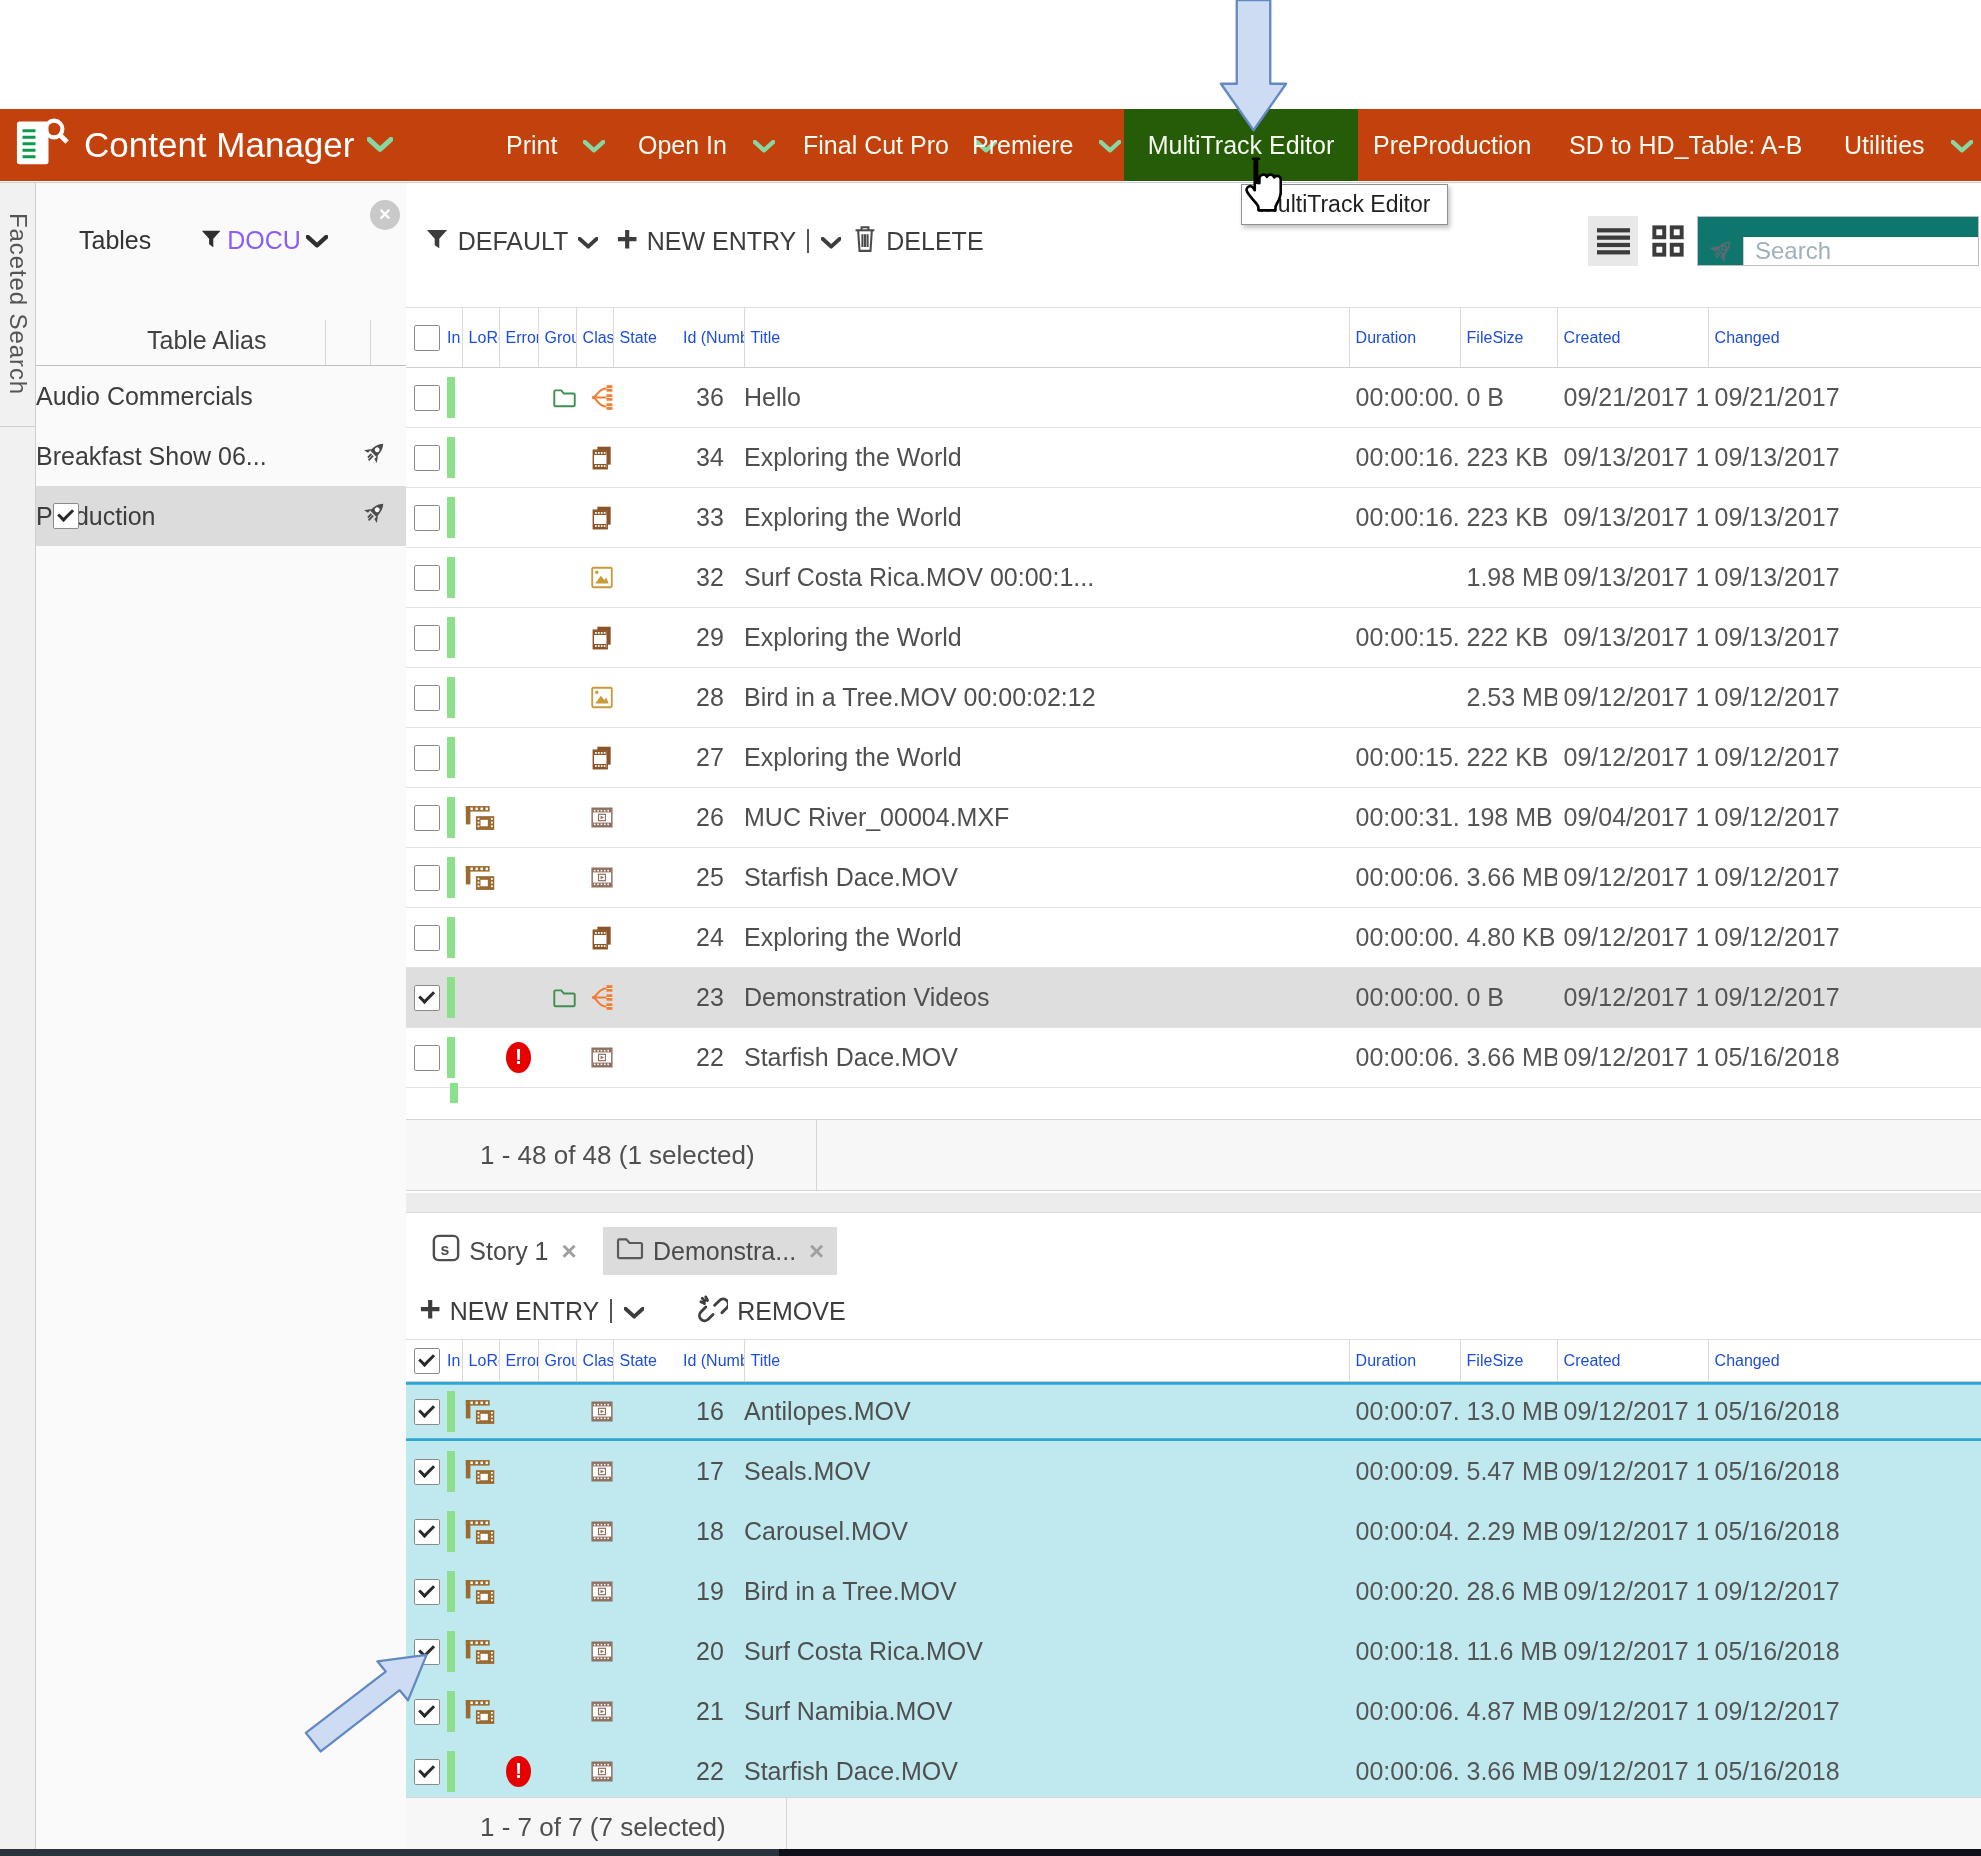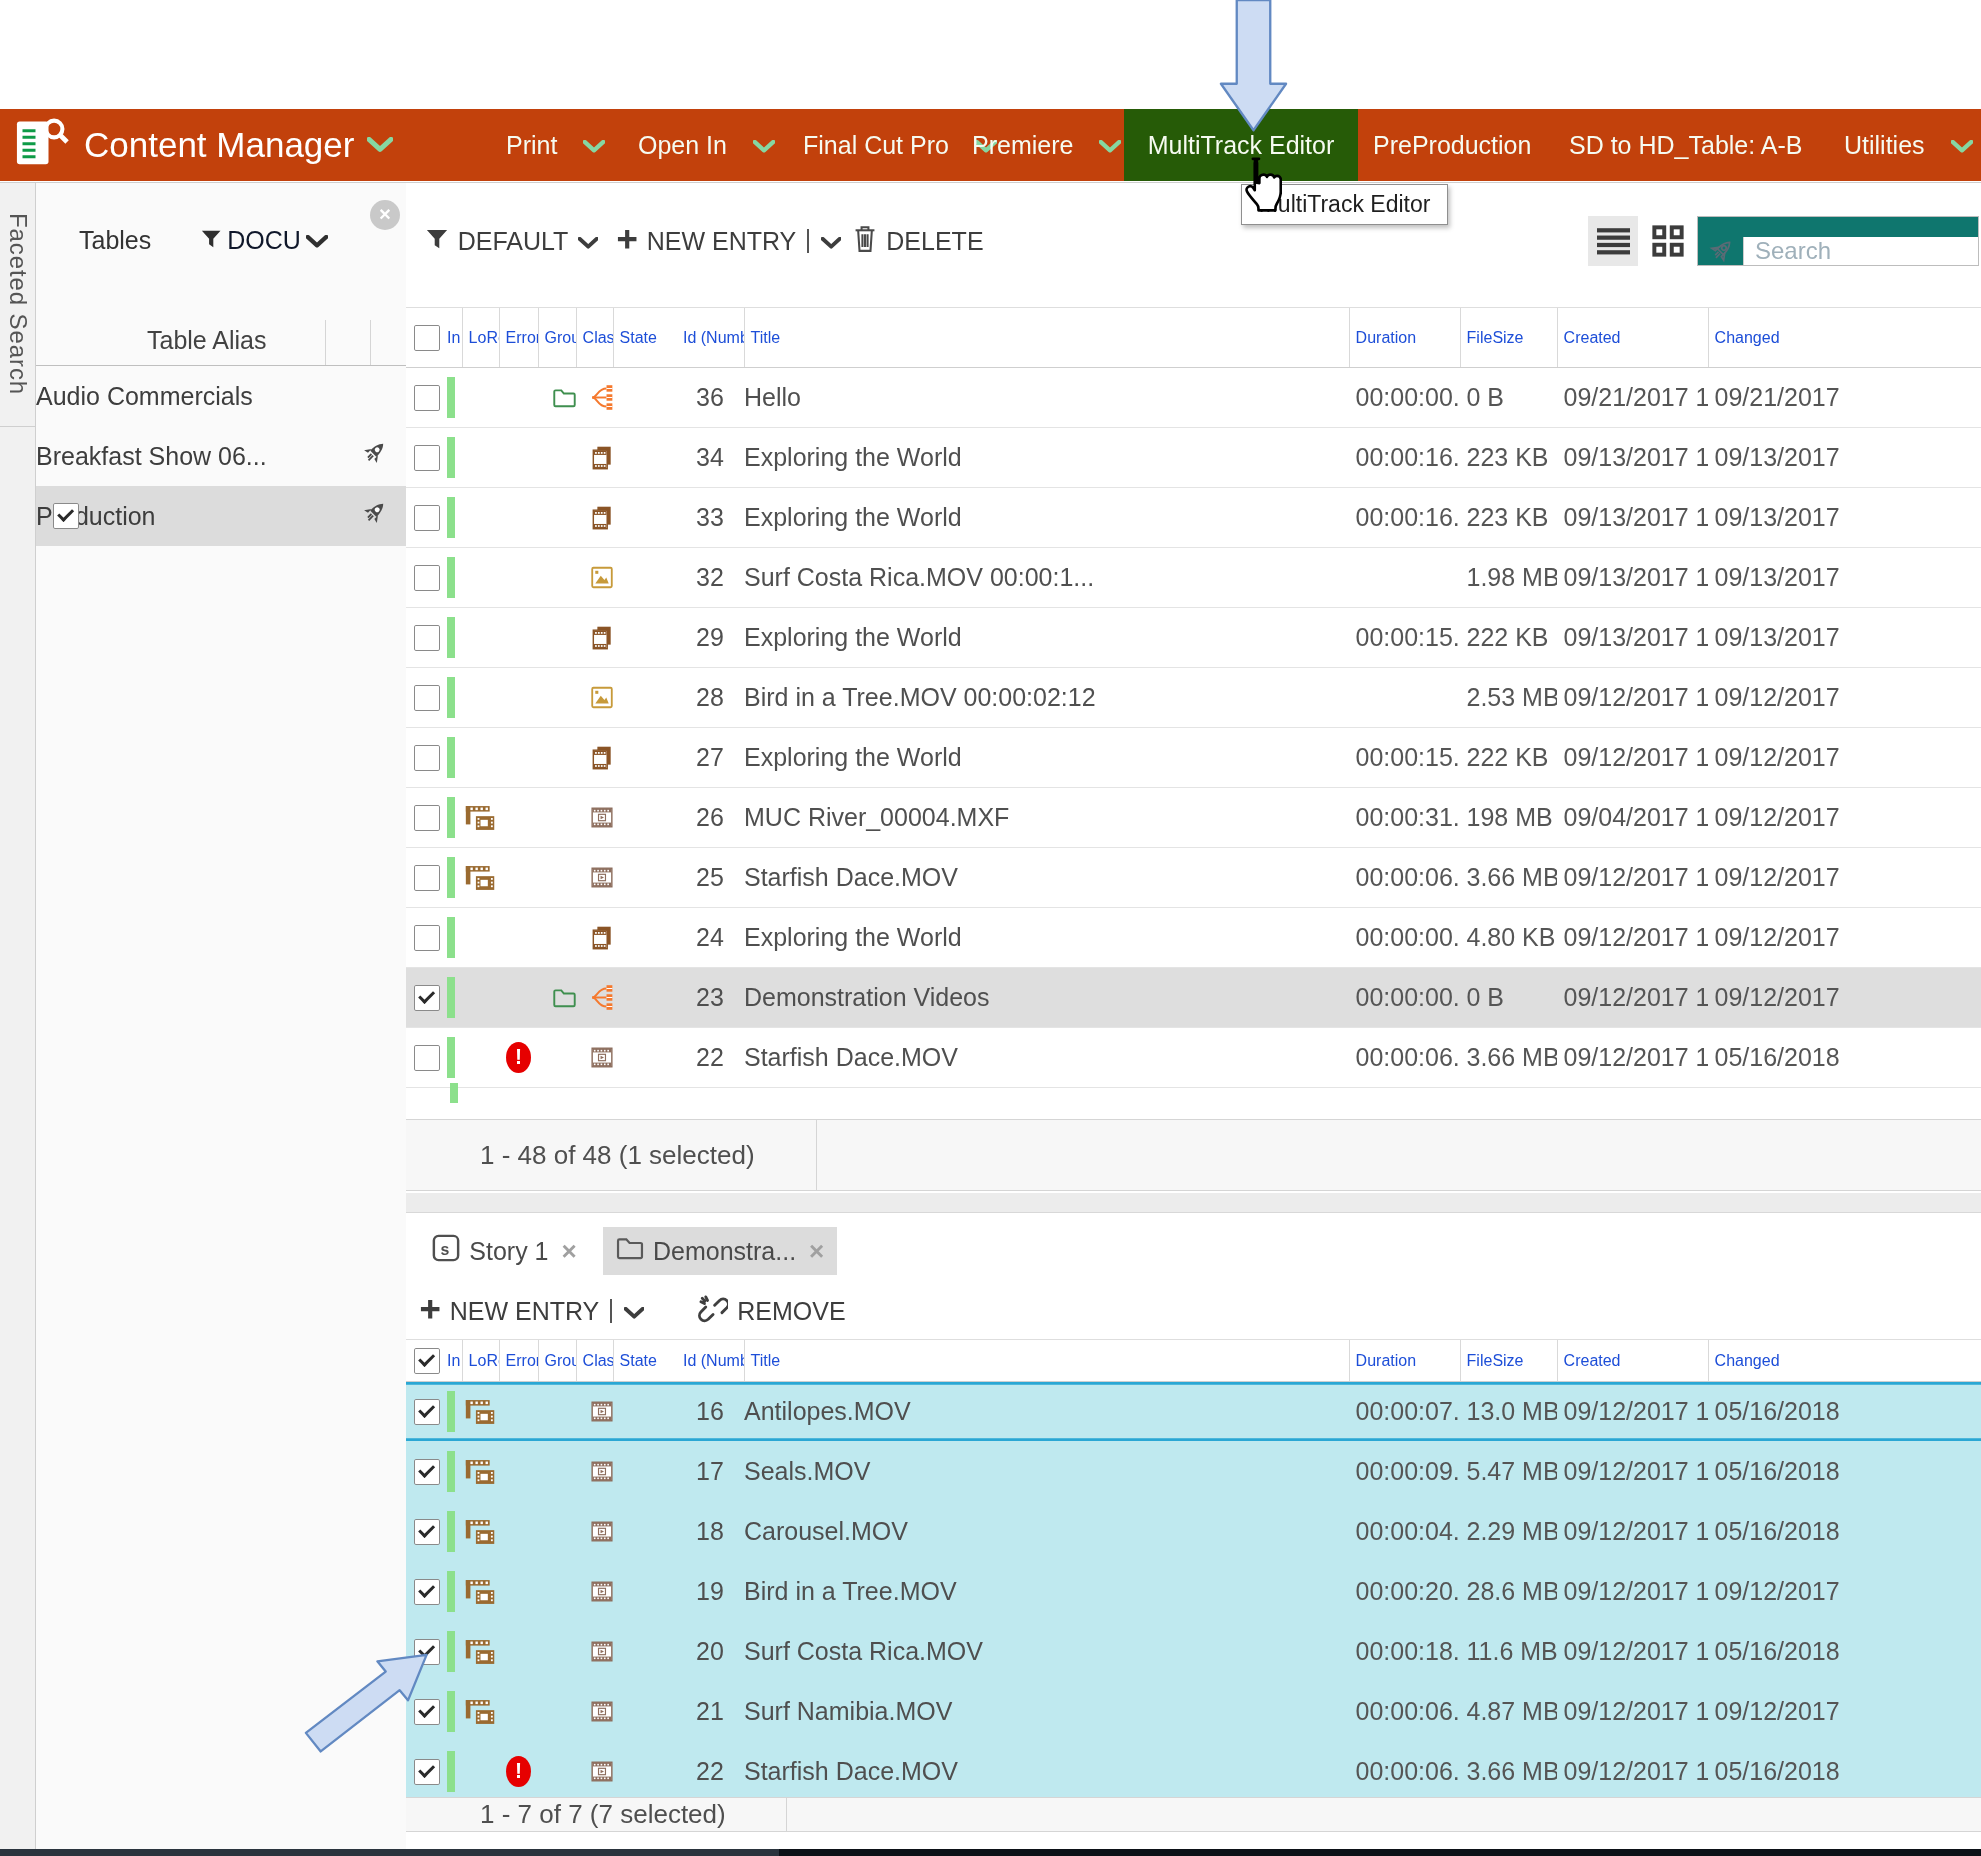--- a/index.html
+++ b/index.html
@@ -84,21 +84,21 @@
   .cd{padding-left:6.5px}
   .inbar{width:8.3px;height:41px;background:#8ce08c}
   .err{width:25px;height:31px;border-radius:50%;background:#e60000;color:#fff;font-weight:bold;font-size:21.3px;
        display:flex;align-items:center;justify-content:center}
 
   #partial-row{position:absolute;left:44px;top:900px;width:8.3px;height:20.4px;background:#8ce08c}
 
   .pager{position:absolute;left:0;width:1575px;height:72px;background:#f7f7f7;border-top:0.9px solid #d5d5d5;
          border-bottom:0.9px solid #d5d5d5;display:flex;align-items:center;font-size:26px;color:#4f4f4f;box-sizing:border-box}
   #pager1{top:936px}
-  #pager2{top:1614px;height:35px}
+  #pager2{top:1614px;height:60px}
   .pager .ptext{margin-left:74px}
   .pdiv{position:absolute;top:0;bottom:0;width:0.9px;background:#d5d5d5}
   #pager1 .pdiv{left:410px}
   #pager2 .pdiv{left:380px}
   #splitter{position:absolute;left:0;top:1010px;width:1575px;height:18.6px;background:#ececec;border-bottom:0.9px solid #d8d8d8}
 
   
   #tabs{position:absolute;left:13px;top:1044px;height:48px;display:flex;gap:13px}
   .tab{display:inline-flex;align-items:center;gap:9.3px;font-size:25px;color:#4a4a4a;padding:0 13px;height:48px;white-space:nowrap}
   .tab.active{background:#dcdcdc}
@@ -195,21 +195,21 @@
 </div>
 
 <div id="sidepanel">
   <div id="sp-close">×</div>
   <div id="sp-title">
     <span>Tables</span>
     <span id="sp-filter">
       <span><svg width="20.4" height="18.6" viewBox="0 0 24 22">
             <path d="M1 1 H23 L14.5 10.5 V20.5 L9.5 17 V10.5 Z" fill="#2f2f2f"></path>
           </svg></span>
-      <span style="color:#0f172a">DOCU</span>
+      <span style="color:#8b5cf6">DOCU</span>
       <span><svg width="22" height="14" viewBox="0 0 26 16">
             <path d="M2 2 L13 12 L24 2" fill="none" stroke="#2f2f2f" stroke-width="5" stroke-linecap="round" stroke-linejoin="round"></path>
           </svg></span>
     </span>
   </div>
   <div id="sp-colhdr">Table Alias</div>
   <div class="sp-vline" style="left:289px"></div>
   <div class="sp-vline" style="left:334px"></div>
   <div id="sp-hline"></div>
   <div class="sp-row" style="top:183px">

